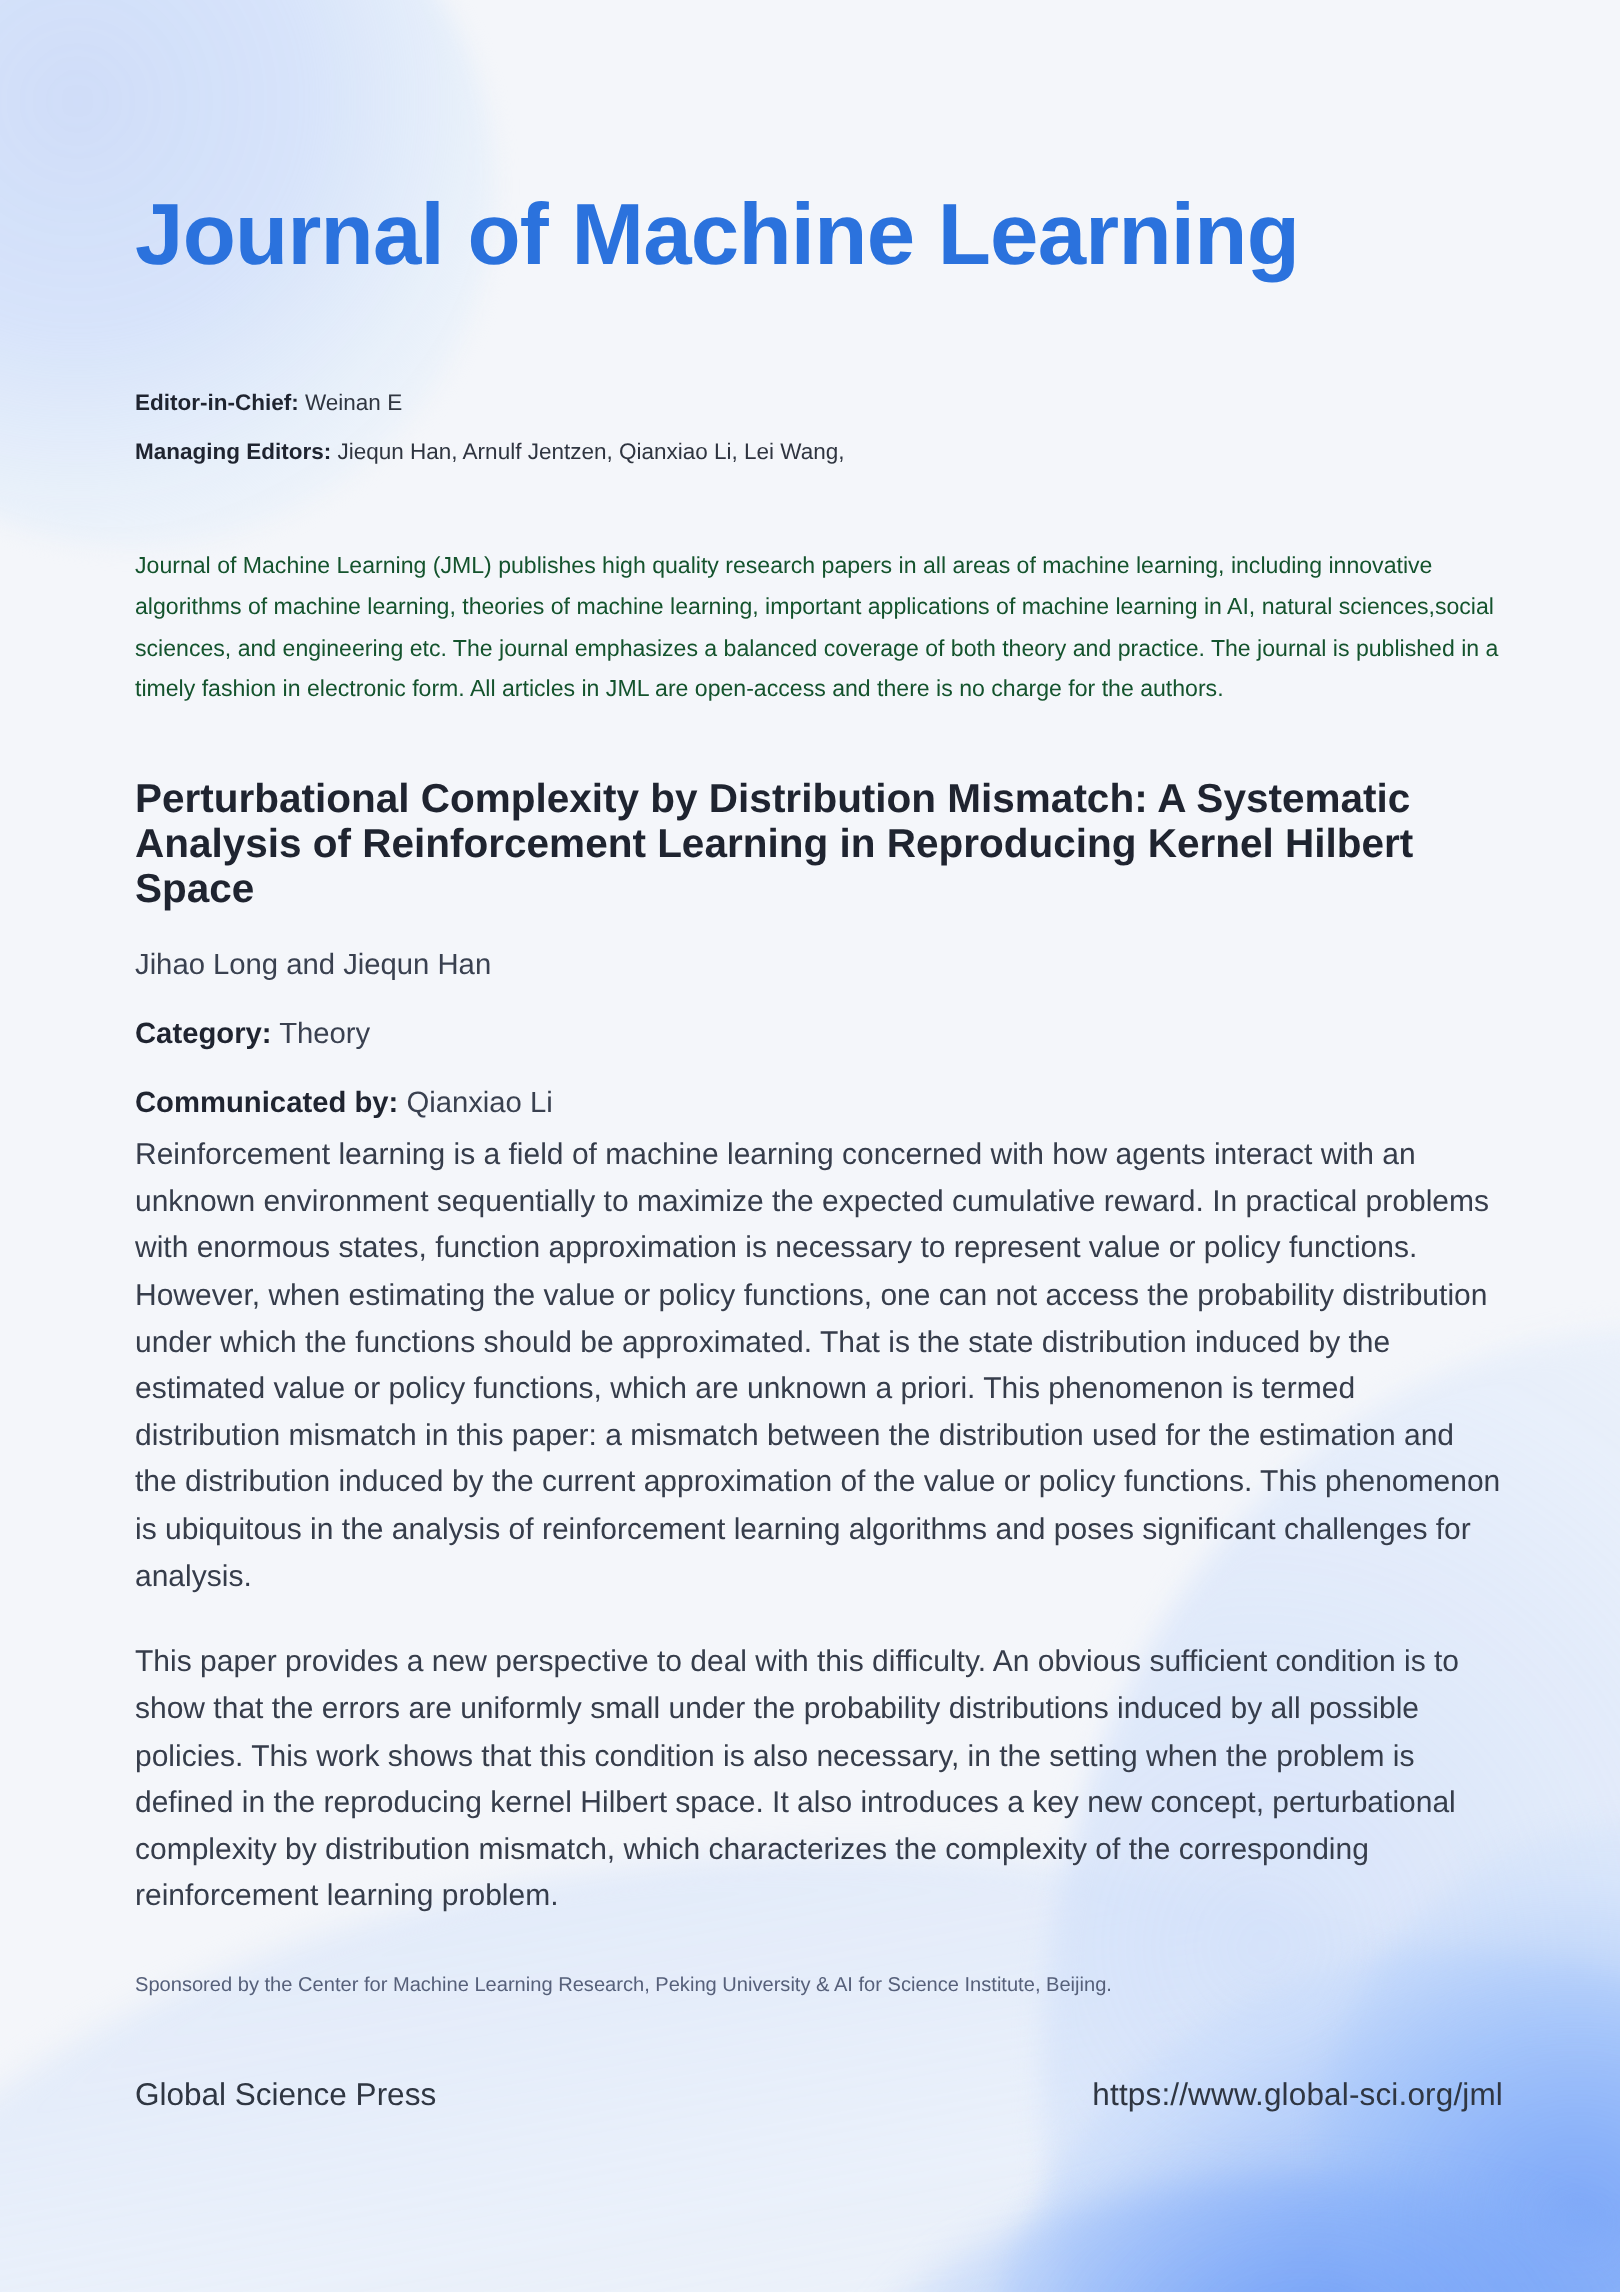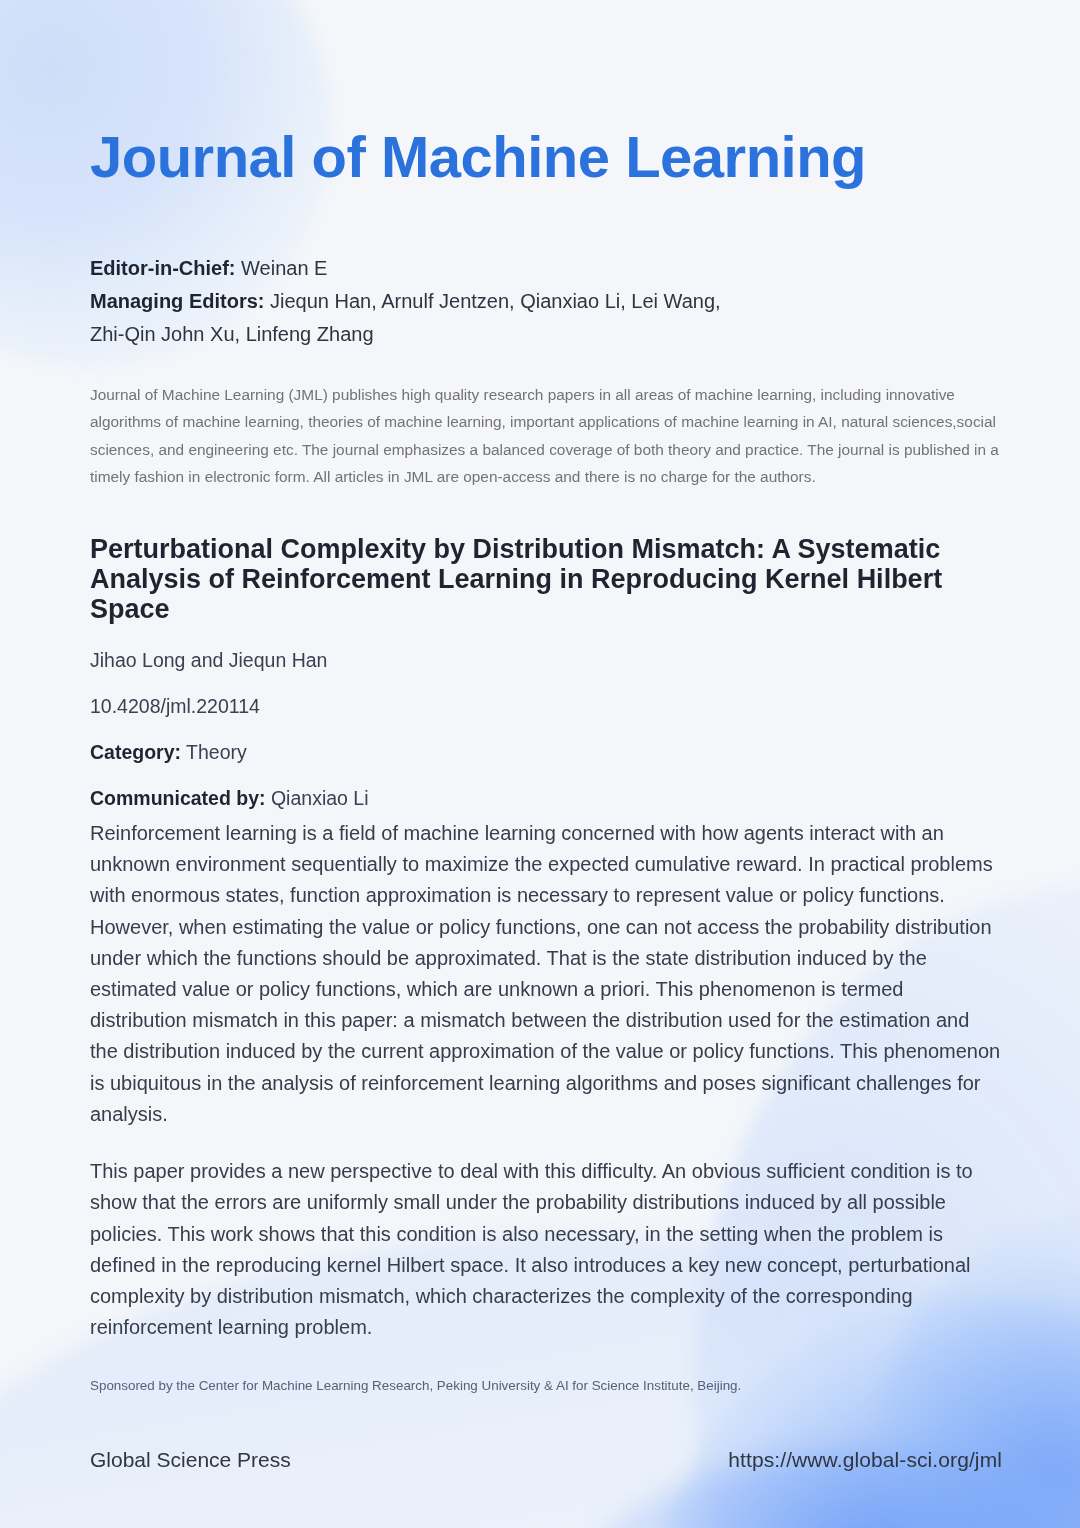--- a/index.html
+++ b/index.html
@@ -137,34 +137,34 @@
     padding-top: 86px;
     font-size: 58px;
     font-weight: bold;
     letter-spacing: -0.5px;
     line-height: 1.1;
     color: #2b72dd;
   }
 
   .editors {
     margin-top: 63px;
-    font-size: 20px;
+    font-size: 15px;
     line-height: 33px;
     color: #2f3540;
   }
   .editors .lbl {
     font-weight: bold;
     color: #1f2430;
   }
 
   .about {
-    margin-top: 30px;
+    margin-top: 46px;
     font-size: 15.4px;
     line-height: 27.5px;
-    color: #737373;
+    color: #14532d;
     max-width: 925px;
     text-align: left;
   }
 
   .paper-title {
     margin-top: 43px;
     font-size: 27px;
     font-weight: bold;
     line-height: 30px;
     color: #1f2430;
@@ -254,30 +254,28 @@
 
     <div class="editors">
       <div>
         <span class="lbl">Editor-in-Chief:</span>
         <span>Weinan E</span>
       </div>
       <div>
         <span class="lbl">Managing Editors:</span>
         <span>Jiequn Han, Arnulf Jentzen, Qianxiao Li, Lei Wang,</span>
       </div>
-      <div>Zhi-Qin John Xu, Linfeng Zhang</div>
     </div>
 
     <p class="about">Journal of Machine Learning (JML) publishes high quality research papers in all areas of machine learning, including innovative algorithms of machine learning, theories of machine learning, important applications of machine learning in AI, natural sciences,social sciences, and engineering etc. The journal emphasizes a balanced coverage of both theory and practice. The journal is published in a timely fashion in electronic form. All articles in JML are open-access and there is no charge for the authors.</p>
 
     <h2 class="paper-title">Perturbational Complexity by Distribution Mismatch: A Systematic Analysis of Reinforcement Learning in Reproducing Kernel Hilbert Space</h2>
 
     <div class="authors">Jihao Long and Jiequn Han</div>
 
-    <div class="doi">10.4208/jml.220114</div>
 
     <div class="meta-row">
       <span class="lbl">Category:</span>
       <span>Theory</span>
     </div>
 
     <div class="meta-row">
       <span class="lbl">Communicated by:</span>
       <span>Qianxiao Li</span>
     </div>

